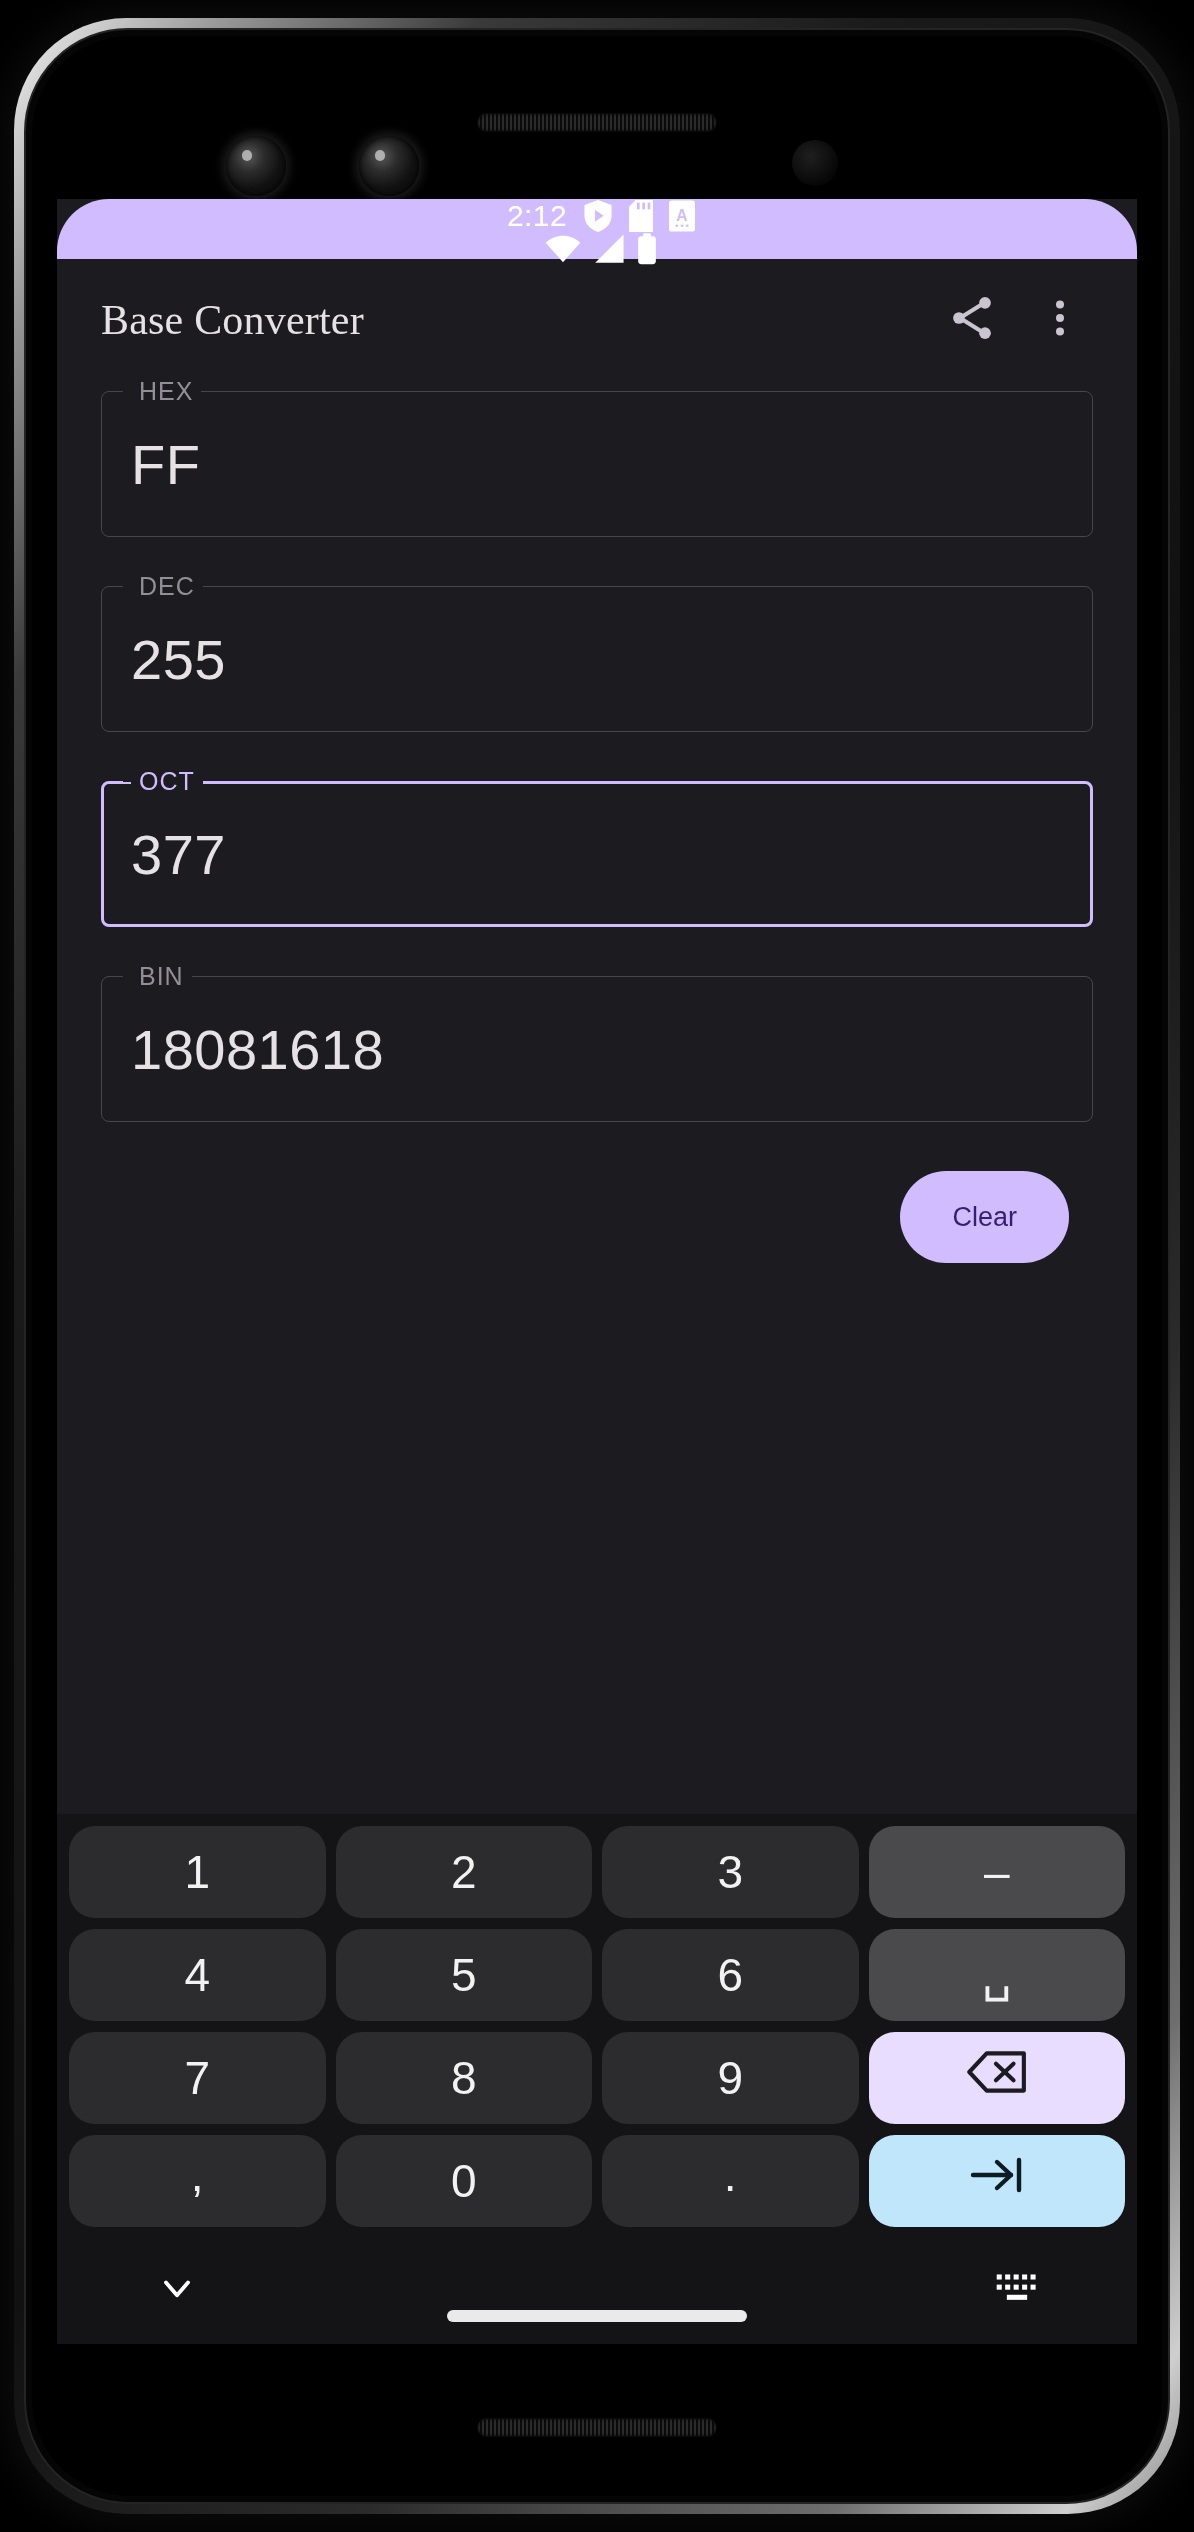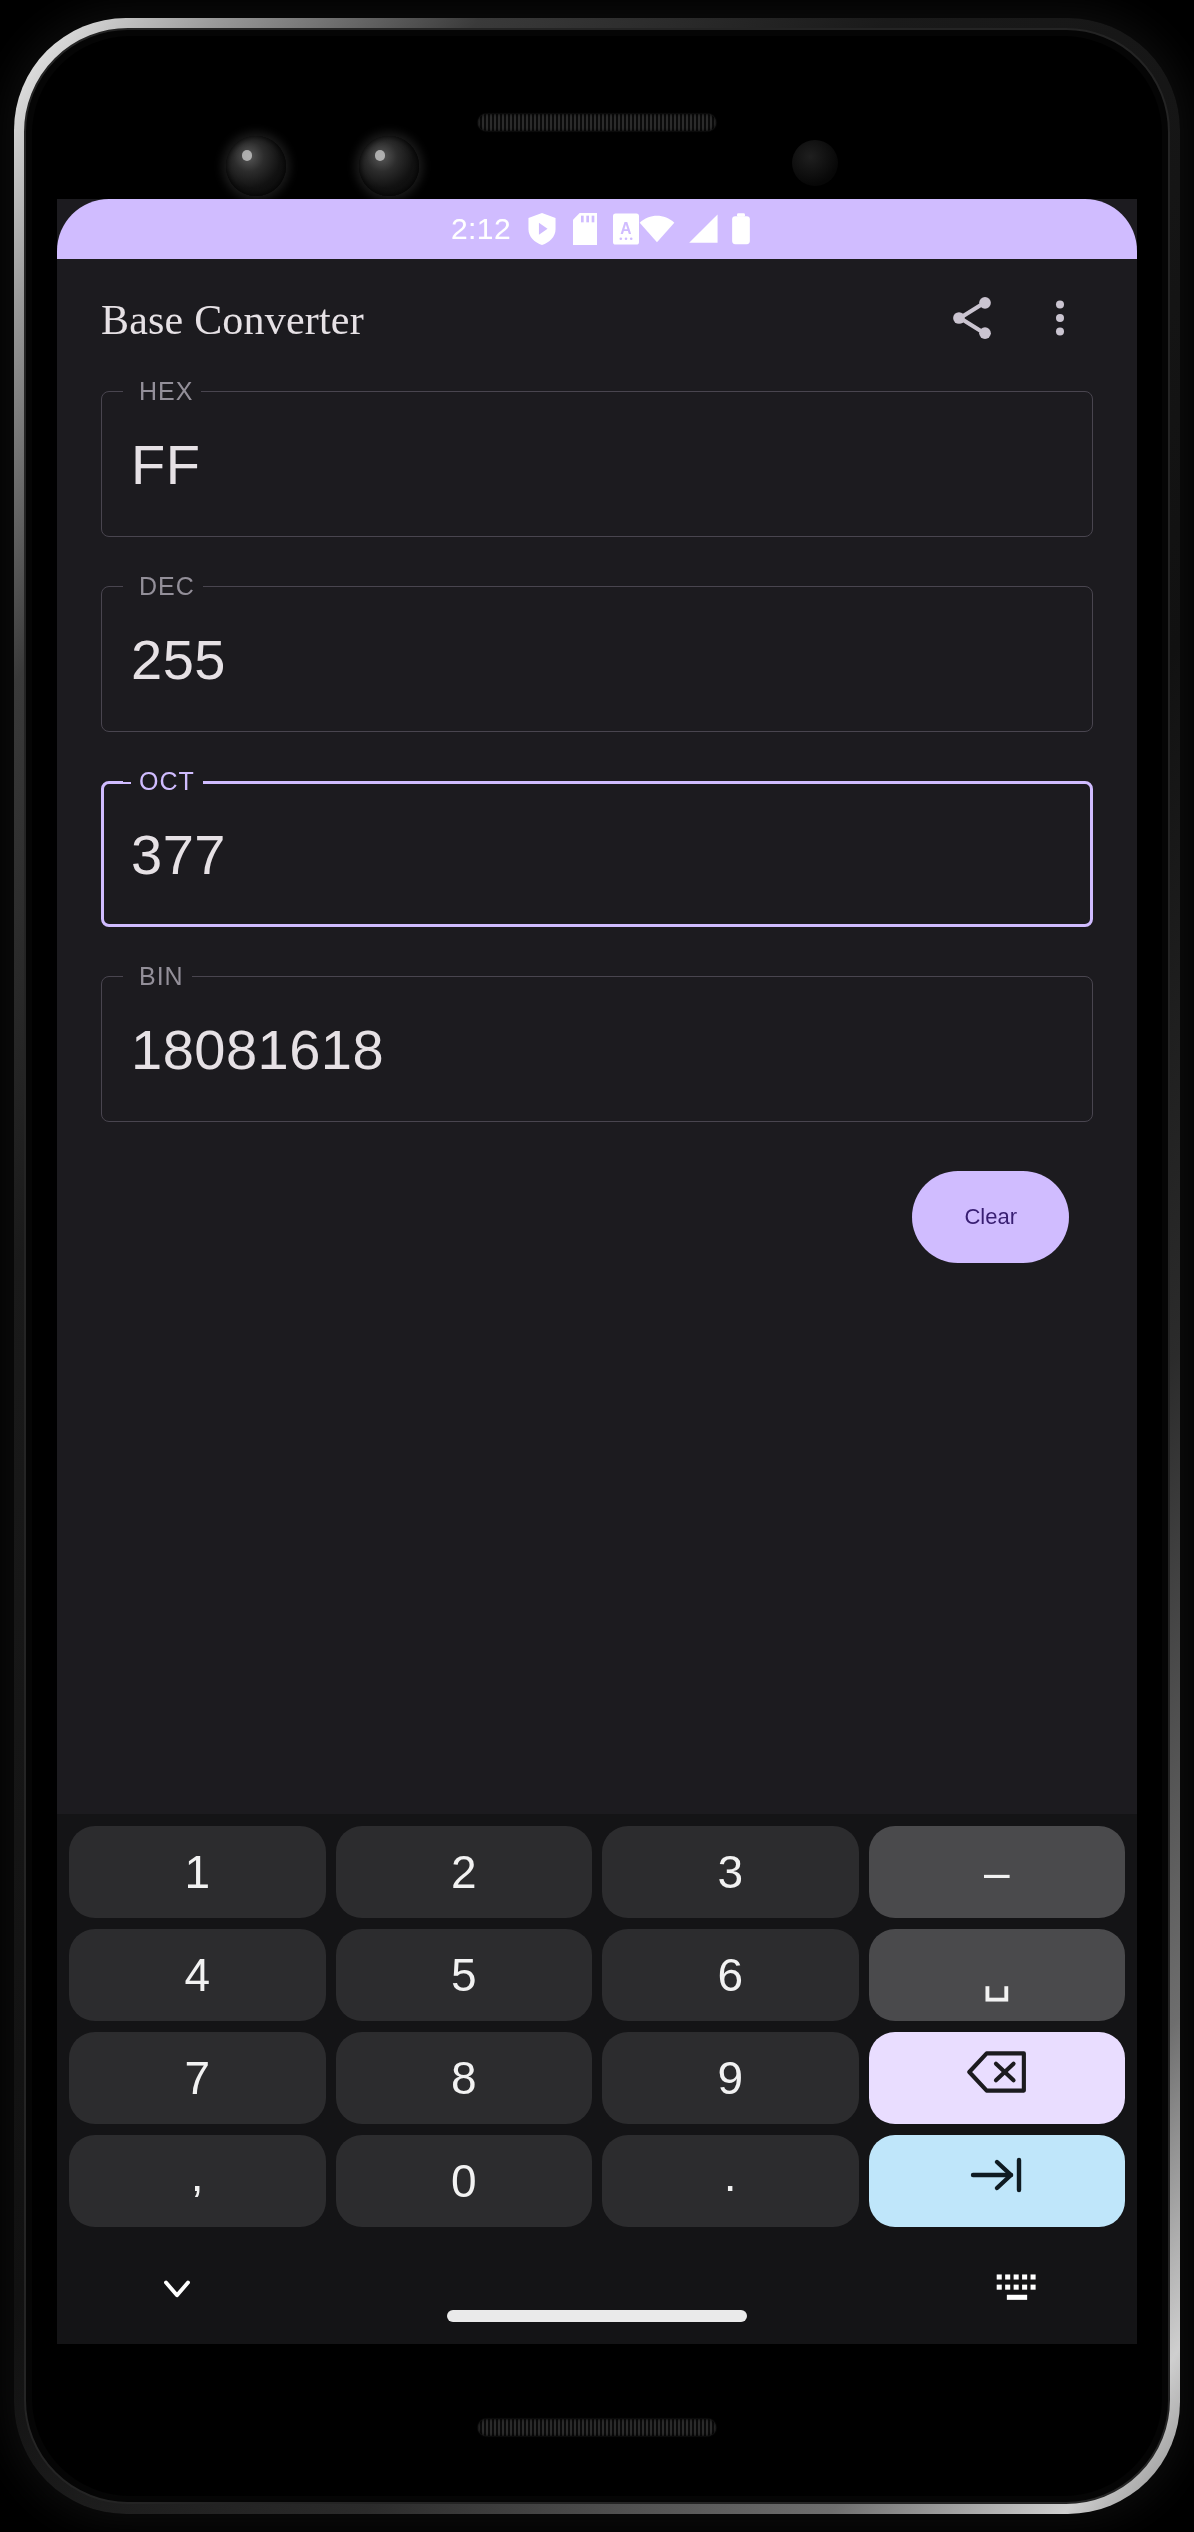--- a/index.html
+++ b/index.html
@@ -73,24 +73,25 @@
     position:absolute;
     left:57px; top:199px; width:1080px; height:2145px;
     background:#1c1b1f;
     overflow:hidden;
   }
 
   
   .statusbar{
     position:relative; height:60px; width:100%;
     background:#d0bcff;
-    display:flex; align-items:center; justify-content:center;
+    display:flex; align-items:center; justify-content:flex-start;
     padding:0 36px 0 44px;
     border-top-left-radius:52px; border-top-right-radius:52px;
     z-index:5;
+    flex-direction:column;
   }
   .sb-left{ display:flex; align-items:center; gap:16px; }
   .sb-time{
     color:#ffffff; font-size:30px; letter-spacing:.4px; font-weight:400;
     text-shadow:0 0 1px rgba(255,255,255,.3);
   }
   .sb-right{ display:flex; align-items:center; gap:12px; }
   .sb-icon{ display:flex; align-items:center; }
 
   
@@ -141,21 +142,21 @@
     position:absolute; left:30px; top:50%; transform:translateY(-50%);
     font-size:56px; color:#e6e1e5; letter-spacing:.5px;
   }
 
   
   .btn-row{
     display:flex; justify-content:flex-end; margin-top:38px; padding-right:24px;
   }
   .btn-clear{
     background:#d0bcff; color:#381e72;
-    font-size:22px; font-weight:400;
+    font-size:27px; font-weight:400;
     border:none; border-radius:50px;
     padding:0 52px; height:92px;
     cursor:pointer;
     display:flex; align-items:center; justify-content:center;
   }
 
   
   .keyboard{
     position:absolute; left:0; right:0; bottom:0;
     height:530px;

